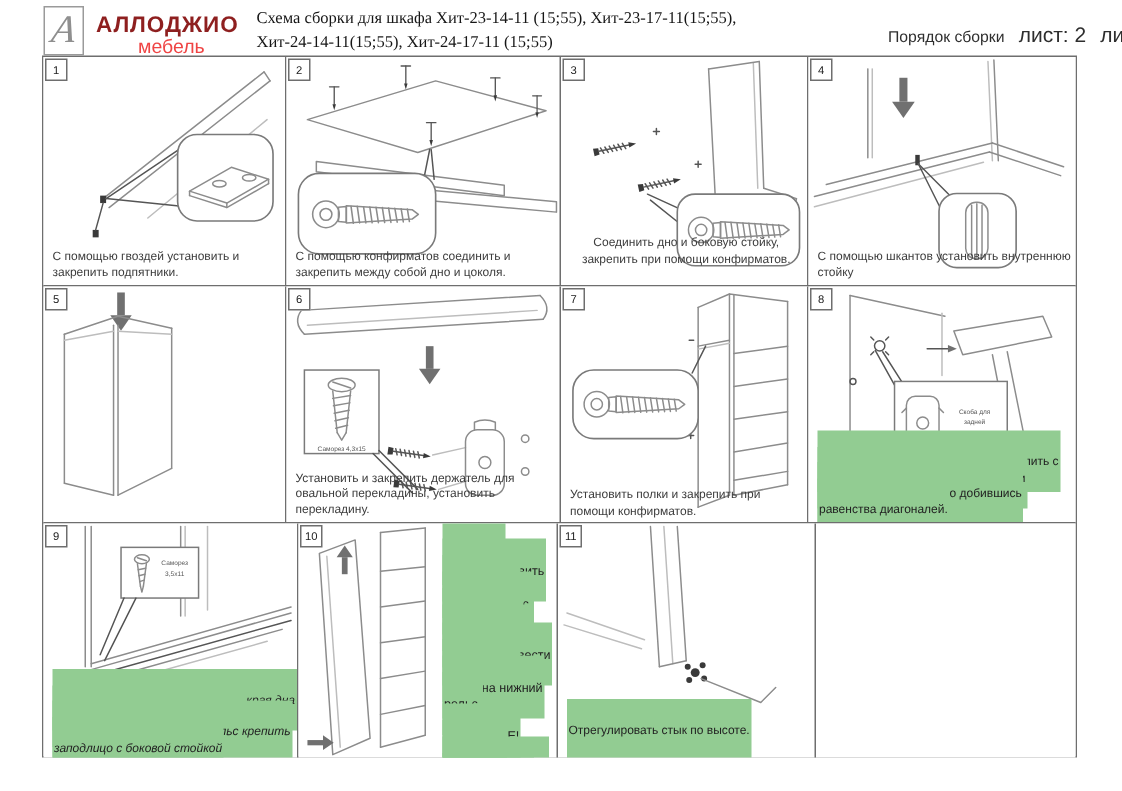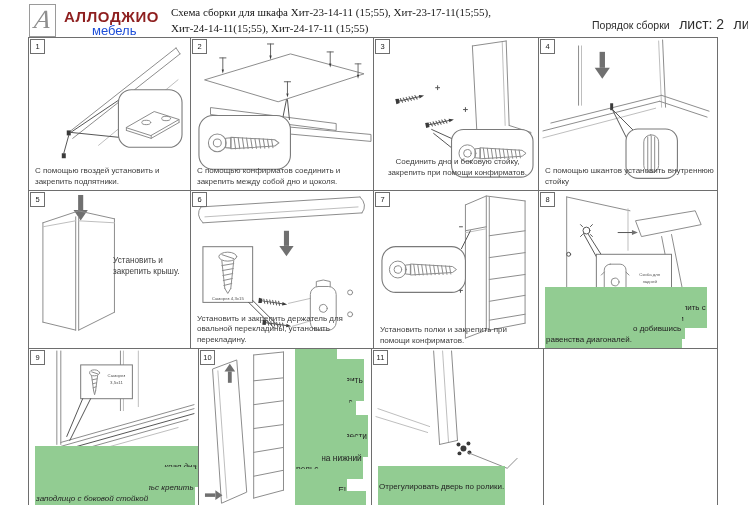--- a/index.html
+++ b/index.html
@@ -3,21 +3,21 @@
 <meta charset="utf-8">
 <style>
   html,body{margin:0;padding:0;background:#fff;}
   body{width:748px;height:527px;position:relative;font-family:"Liberation Sans",sans-serif;color:#333;overflow:hidden;}
   .page{position:absolute;inset:0;background:#fff;}
 
   
   .logo-box{position:absolute;left:29px;top:4px;width:25px;height:31px;border:1px solid #9a9a9a;background:#fff;overflow:hidden;}
   .logo-a{font-family:"Liberation Serif",serif;font-style:italic;font-size:26px;color:#8f8f8f;line-height:30px;text-align:center;transform:skew(-8deg);}
   .brand-name{position:absolute;left:64px;top:8px;font-size:15px;font-weight:bold;color:var(--brand-red,#8e1f1f);letter-spacing:.6px;}
-  .brand-sub{position:absolute;left:92px;top:23px;font-size:13px;color:#1d4ed8;}
+  .brand-sub{position:absolute;left:92px;top:23px;font-size:13px;color:#ef4444;}
   .title{position:absolute;left:171px;top:5px;width:392px;font-family:Liberation Serif, serif;font-size:11px;line-height:15.5px;color:#161616;}
   .sheetinfo{position:absolute;left:556px;top:15px;white-space:nowrap;color:#2e2e2e;}
   .si-order{font-size:10.5px;padding-left:36px;}
   .si-val{font-size:14px;margin-left:5px;}
 
   
   .grid{position:absolute;left:28px;top:37px;width:690px;height:468px;border:1px solid var(--table-line,#6e6e6e);box-sizing:border-box;background:#fff;}
   .row{display:flex;border-bottom:1px solid var(--table-line,#6e6e6e);}
   .row:last-child{border-bottom:none;}
   .r1{height:152px;} .r2{height:157px;} .r3{height:156px;}
@@ -196,21 +196,20 @@
           <polyline points="14,32 50,20 86,28" class="ln"></polyline>
           <line x1="14" y1="32" x2="14" y2="132" class="ln"></line>
           <line x1="47" y1="26" x2="47" y2="140" class="ln"></line>
           <line x1="50" y1="26" x2="50" y2="140" class="ln"></line>
           <line x1="86" y1="28" x2="86" y2="122" class="ln"></line>
           <line x1="14" y1="132" x2="47" y2="140" class="ln"></line>
           <line x1="50" y1="140" x2="86" y2="122" class="ln"></line>
           <line x1="14" y1="36" x2="47" y2="30" class="lt"></line>
           <line x1="50" y1="30" x2="86" y2="32" class="lt"></line>
         </svg>
-        <div class="cap5"><span>Установить и закрепить крышу.</span></div>
       </section>
 
       <section class="cell w2">
         <div class="num">6</div>
         <svg class="illus" viewBox="0 0 183 157">
           <g>
             <line x1="10" y1="16" x2="170" y2="6" class="ln"></line>
             <line x1="12" y1="32" x2="172" y2="22" class="ln"></line>
             <path d="M10,16 Q4,24 12,32" class="ln"></path>
             <path d="M170,6 Q178,14 172,22" class="ln"></path>
@@ -364,19 +363,19 @@
           <line x1="68" y1="96" x2="86" y2="92" class="ln"></line>
           <g>
             <circle cx="92" cy="100" r="3" class="fill-dk"></circle>
             <circle cx="87" cy="96" r="2" class="fill-dk"></circle>
             <circle cx="97" cy="95" r="2" class="fill-dk"></circle>
             <circle cx="88" cy="105" r="2" class="fill-dk"></circle>
             <circle cx="98" cy="104" r="2" class="fill-dk"></circle>
           </g>
           <polyline points="96,104 136,120 146,110" class="ln" stroke-width="2.4"></polyline>
         </svg>
-        <div class="cap cap11"><span class="hl">Отрегулировать дверь по ролики.</span></div>
+        <div class="cap cap11"><span class="hl">Отрегулировать стык по высоте.</span></div>
       </section>
 
       <section class="cell v4"></section>
     </div>
   </div>
 </div>
 
 </body></html>

